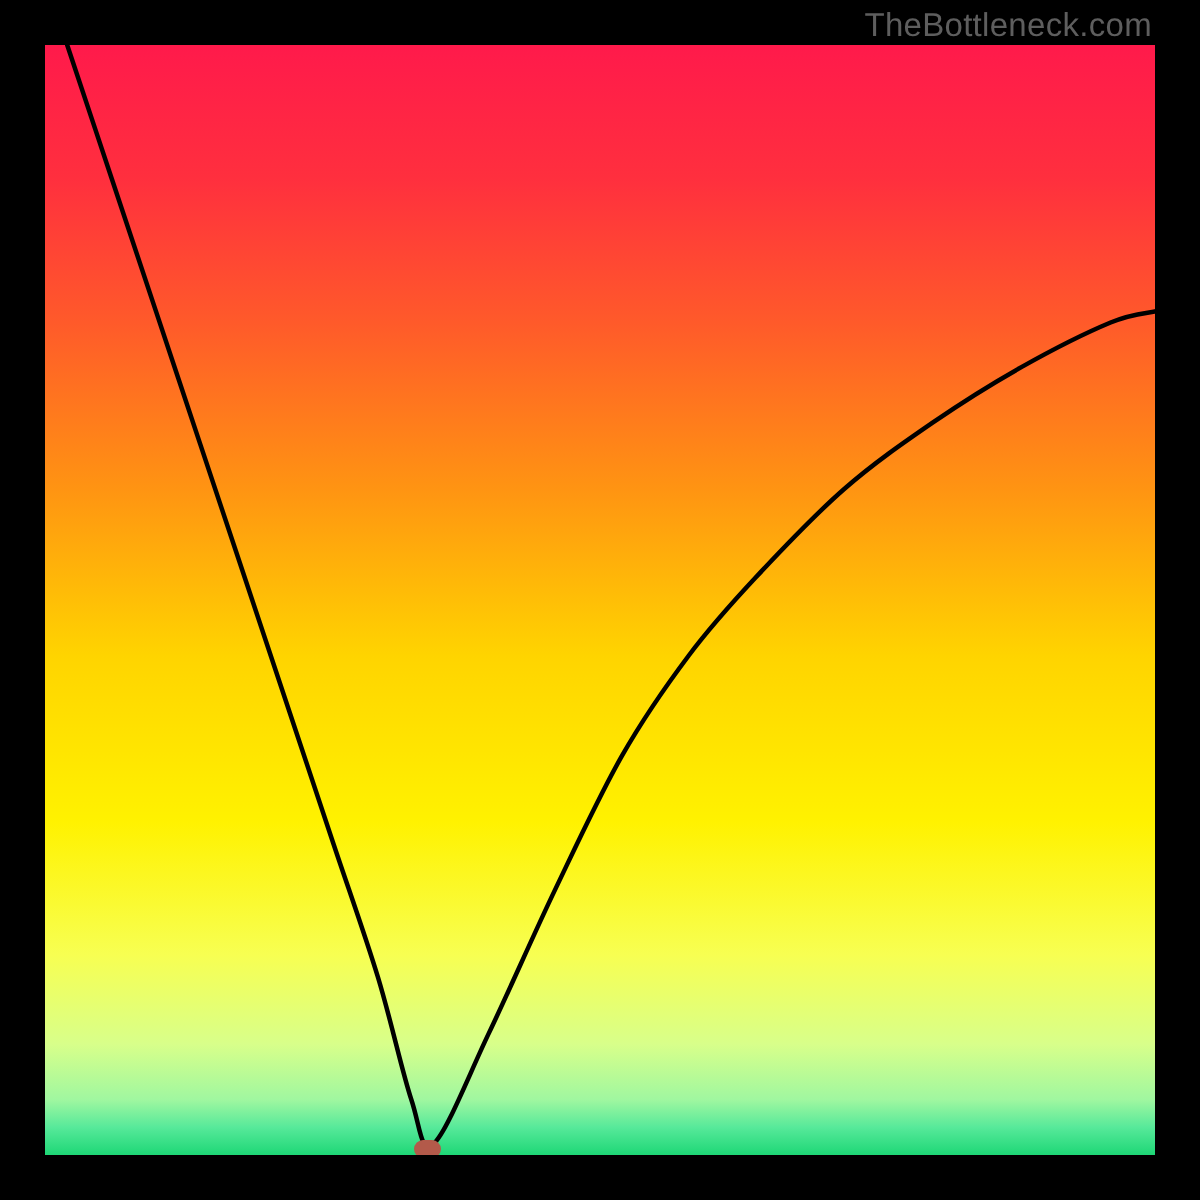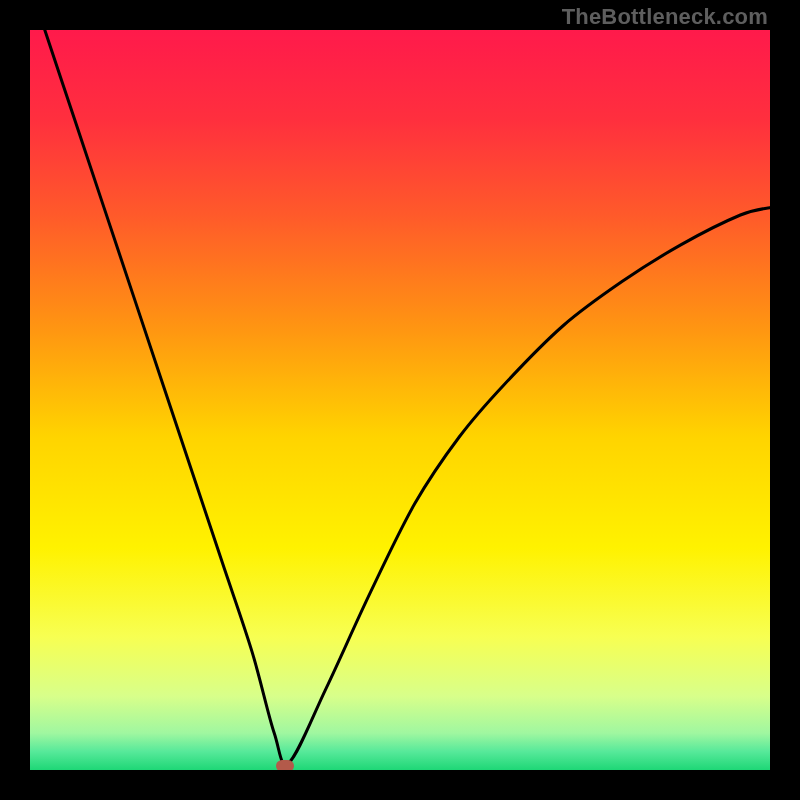--- a/index.html
+++ b/index.html
@@ -33,21 +33,21 @@
     width: 100%;
     height: 100%;
     pointer-events: none;
   }
   .watermark {
     position: absolute;
     top: 4px;
     right: 32px;
     color: #5e5e5e;
     font-size: 22px;
-    font-weight: 700;
+    font-weight: 400;
     letter-spacing: 0.2px;
   }
   .marker {
     position: absolute;
     width: 18px;
     height: 12px;
     border-radius: 6px;
     transform: translate(-50%, -50%);
   }
 </style>

